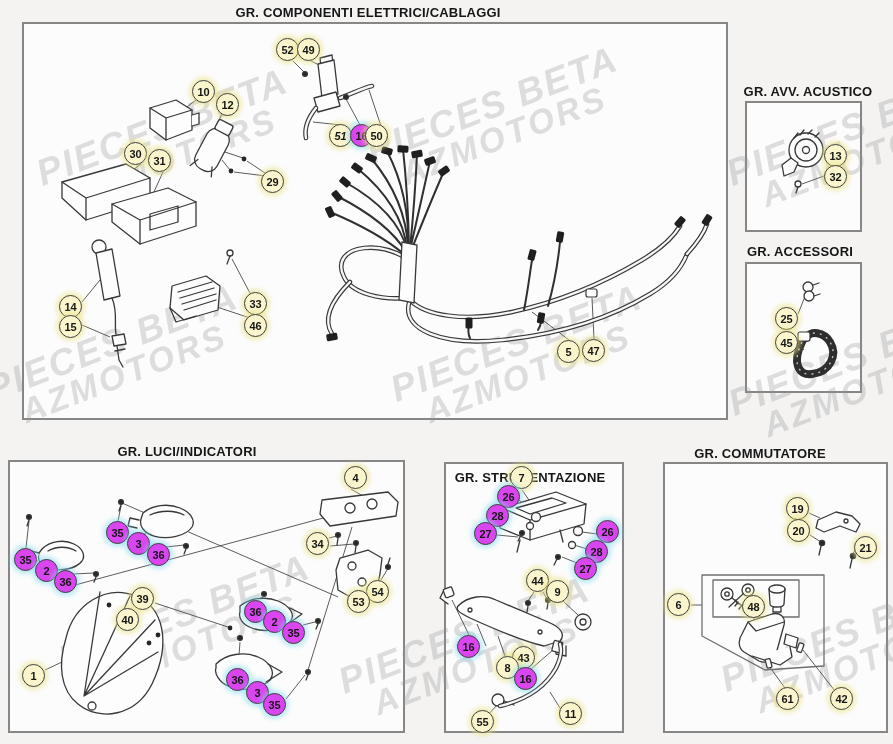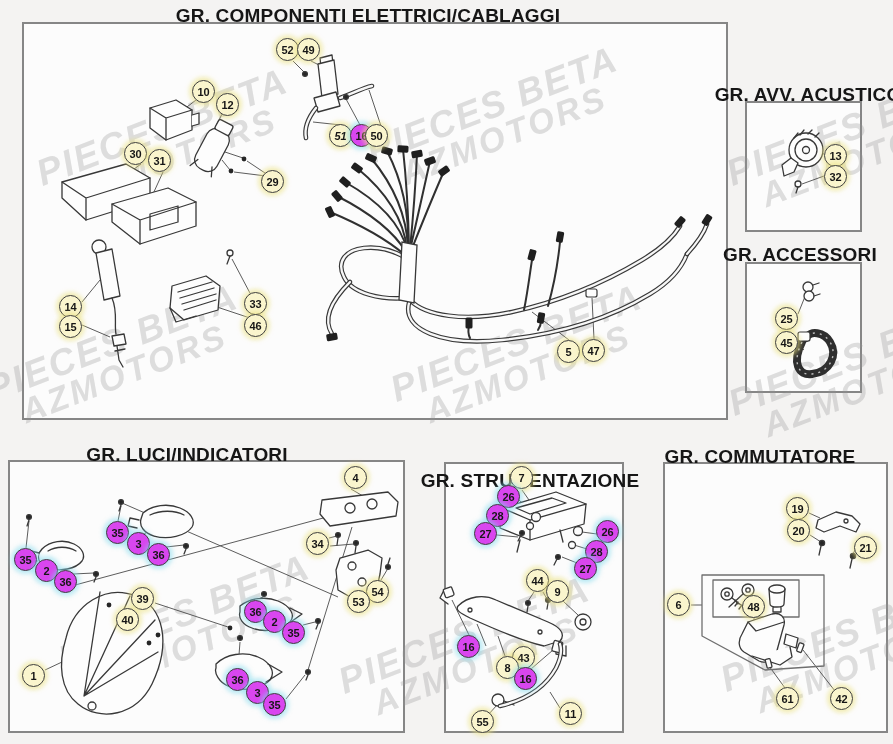--- a/index.html
+++ b/index.html
@@ -5,21 +5,21 @@
   html,body{margin:0;padding:0;background:#e8e8e8;}
   .page{position:relative;width:893px;height:744px;background:#f4f3f2;overflow:hidden;
         font-family:"Liberation Sans",sans-serif;}
   .panel{position:absolute;background:#fcfcfc;border:2px solid #868686;box-sizing:border-box;z-index:1;}
   .p-elettrici{left:22px;top:22px;width:706px;height:398px;}
   .p-acustico{left:745px;top:101px;width:117px;height:131px;}
   .p-accessori{left:745px;top:262px;width:117px;height:131px;}
   .p-luci{left:8px;top:460px;width:397px;height:273px;}
   .p-strum{left:444px;top:462px;width:180px;height:271px;}
   .p-comm{left:663px;top:462px;width:225px;height:271px;}
-  .ptitle{position:absolute;transform:translateX(-50%);font-weight:bold;font-size:19px;color:#161616;
+  .ptitle{position:absolute;transform:translateX(-50%);font-weight:bold;font-size:13px;color:#161616;
           white-space:nowrap;z-index:5;letter-spacing:.2px;}
   .t-elettrici{left:368px;top:5px;}
   .t-acustico{left:797px;top:84px;margin-left:11px;}
   .t-accessori{left:800px;top:244px;}
   .t-luci{left:187px;top:444px;}
   .t-strum{left:530px;top:470px;}
   .t-comm{left:760px;top:446px;}
   .wmblock{position:absolute;transform:translate(-50%,-50%) rotate(-21deg);z-index:2;
            font-style:italic;font-weight:bold;font-size:37px;line-height:.92;letter-spacing:2px;
            color:rgba(150,150,150,.30);text-align:center;white-space:nowrap;pointer-events:none;}

